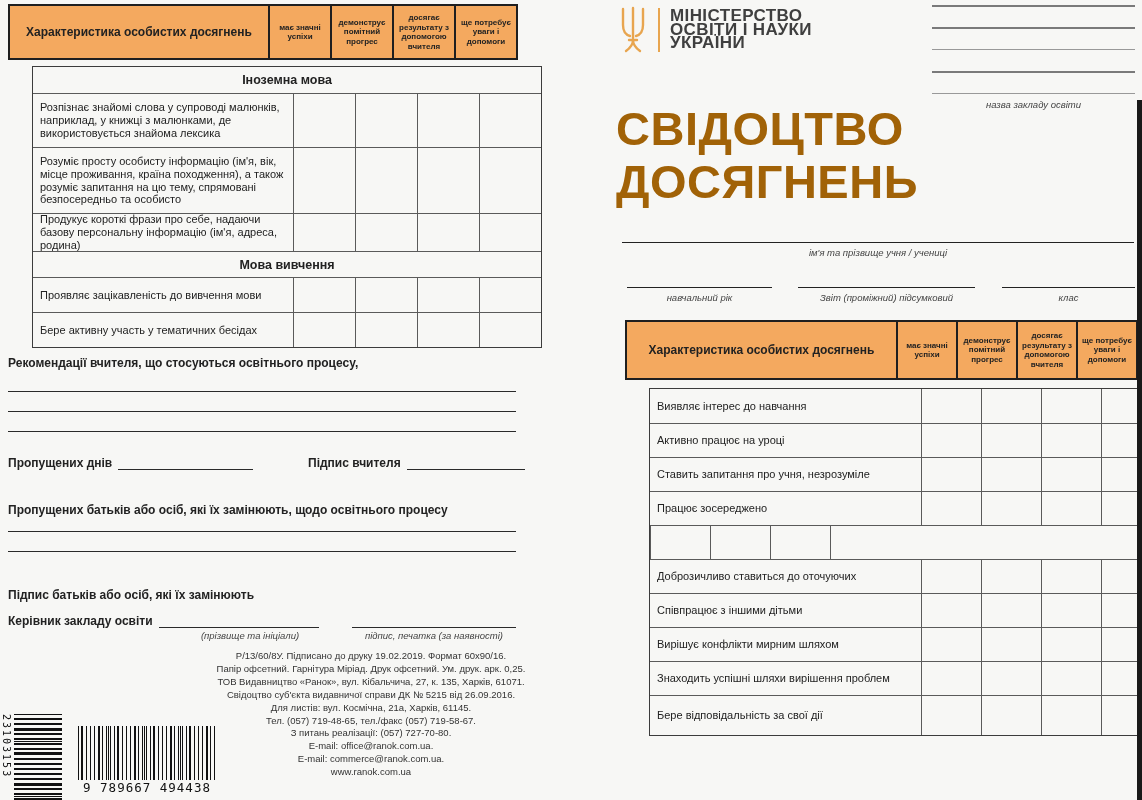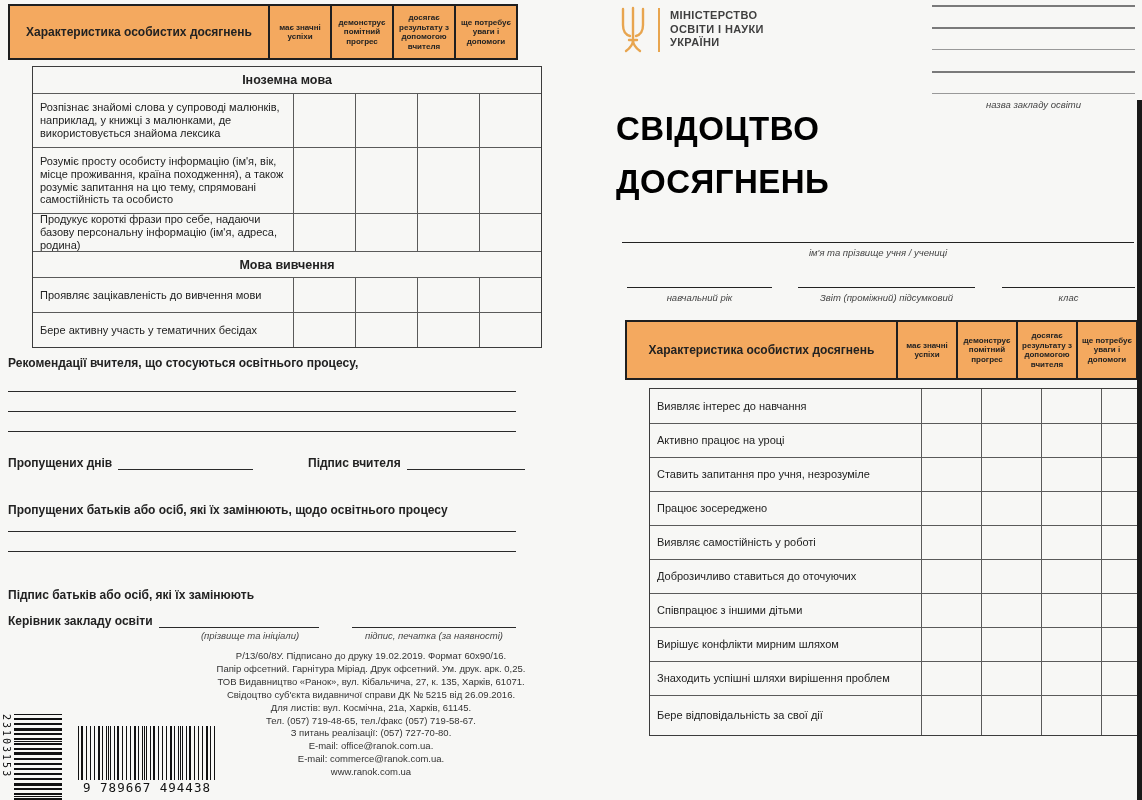--- a/index.html
+++ b/index.html
@@ -47,25 +47,25 @@
       repeating-linear-gradient(0deg, transparent 0 3px, #111 3px 4px, transparent 4px 11px); }
   .vdigits { position:absolute; left:1px; top:714px; height:86px; writing-mode:vertical-rl;
     font-family:"DejaVu Sans Mono", monospace; font-size:10px; letter-spacing:2px; color:#111; }
   .ean { position:absolute; left:78px; top:726px; width:138px; height:54px;
     background-image:
       repeating-linear-gradient(90deg, #111 0 1.5px, transparent 1.5px 4px),
       repeating-linear-gradient(90deg, transparent 0 2.5px, #111 2.5px 3.5px, transparent 3.5px 9px); }
   .ean-digits { position:absolute; left:66px; top:780px; width:162px; text-align:center;
     font-family:"DejaVu Sans Mono", monospace; font-size:12.5px; color:#111; letter-spacing:1px; }
   
-  .ministry-text { position:absolute; left:670px; top:9px; font-weight:bold; font-size:11px;
+  .ministry-text { position:absolute; left:670px; top:9px; font-weight:bold; font-size:17px;
     line-height:13.5px; letter-spacing:0.4px; color:#3f3f3f; }
   .logo-divider { position:absolute; left:658px; top:8px; width:2px; height:44px; background:#E8A54F; }
-  .doc-title { position:absolute; left:616px; top:102px; font-weight:bold; font-size:33px;
-    line-height:53px; color:#000000; letter-spacing:0.5px; }
+  .doc-title { position:absolute; left:616px; top:102px; font-weight:bold; font-size:47px;
+    line-height:53px; color:#a16207; letter-spacing:0.5px; }
   .fline { position:absolute; border-bottom:1.5px solid #222; }
   .sline { position:absolute; }
   .edge-strip { position:absolute; right:0; top:100px; width:5px; height:700px; background:#191919; }
 </style>
 </head>
 <body>
 
 <div class="page">
 
   <div class="hdr hdr-left">
@@ -79,21 +79,21 @@
   <div class="btable btable-left">
     <div class="tsection">Іноземна мова</div>
     <div class="trow" style="height:54px">
       <div class="tc0">Розпізнає знайомі слова у супроводі малюнків, наприклад, у книжці з малюнками, де використовується знайома лексика</div>
       <div class="tc"></div>
         <div class="tc"></div>
         <div class="tc"></div>
         <div class="tc"></div>
     </div>
     <div class="trow" style="height:66px">
-      <div class="tc0">Розуміє просту особисту інформацію (ім'я, вік, місце проживання, країна походження), а також розуміє запитання на цю тему, спрямовані самостійність та особисто</div>
+      <div class="tc0">Розуміє просту особисту інформацію (ім'я, вік, місце проживання, країна походження), а також розуміє запитання на цю тему, спрямовані безпосередньо та особисто</div>
       <div class="tc"></div>
         <div class="tc"></div>
         <div class="tc"></div>
         <div class="tc"></div>
     </div>
     <div class="trow" style="height:38px">
       <div class="tc0">Продукує короткі фрази про себе, надаючи базову персональну інформацію (ім'я, адреса, родина)</div>
       <div class="tc"></div>
         <div class="tc"></div>
         <div class="tc"></div>
@@ -222,21 +222,20 @@
         <div class="tc"></div>
     </div>
     <div class="trow rh">
       <div class="tc0">Працює зосереджено</div>
       <div class="tc"></div>
         <div class="tc"></div>
         <div class="tc"></div>
         <div class="tc"></div>
     </div>
     <div class="trow rh">
-      <div class="tc0">Виявляє самостійність у роботі</div>
       <div class="tc"></div>
         <div class="tc"></div>
         <div class="tc"></div>
         <div class="tc"></div>
     </div>
     <div class="trow rh">
       <div class="tc0">Доброзичливо ставиться до оточуючих</div>
       <div class="tc"></div>
         <div class="tc"></div>
         <div class="tc"></div>

